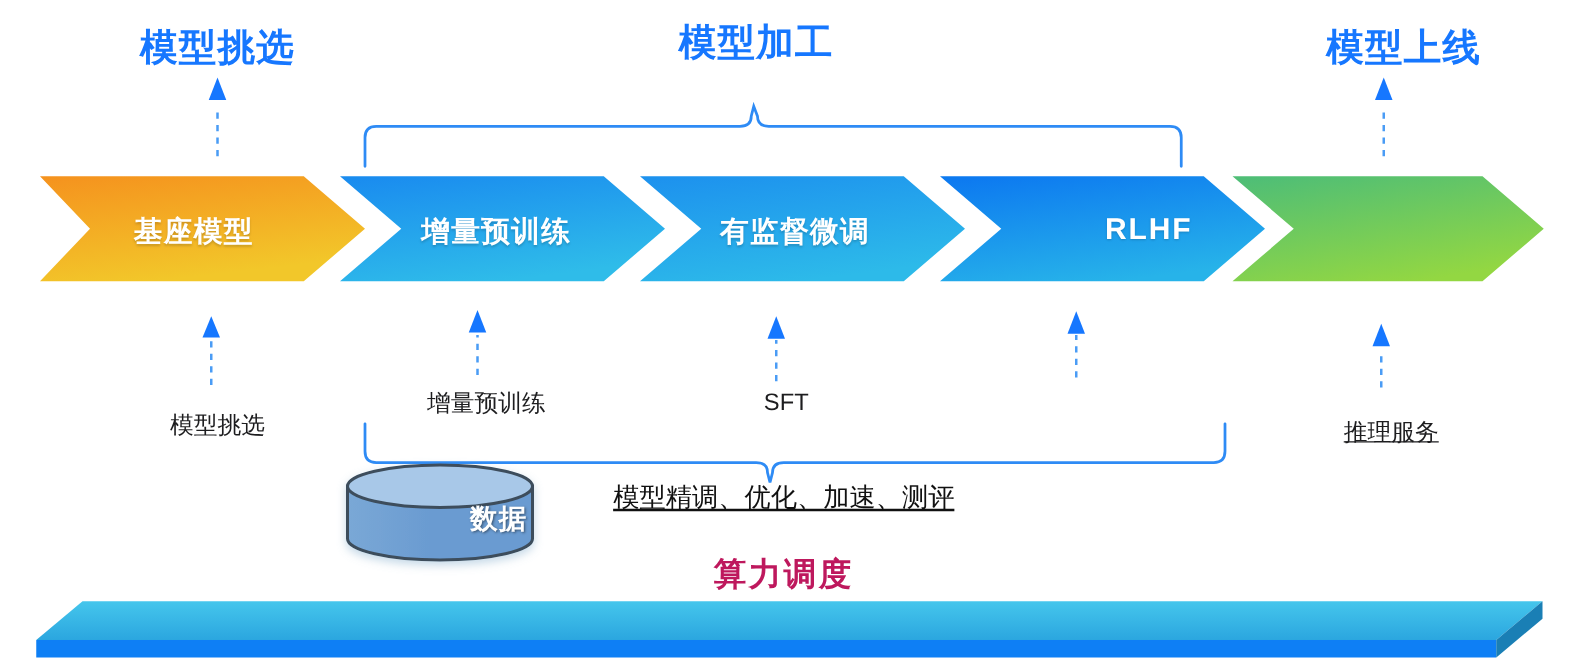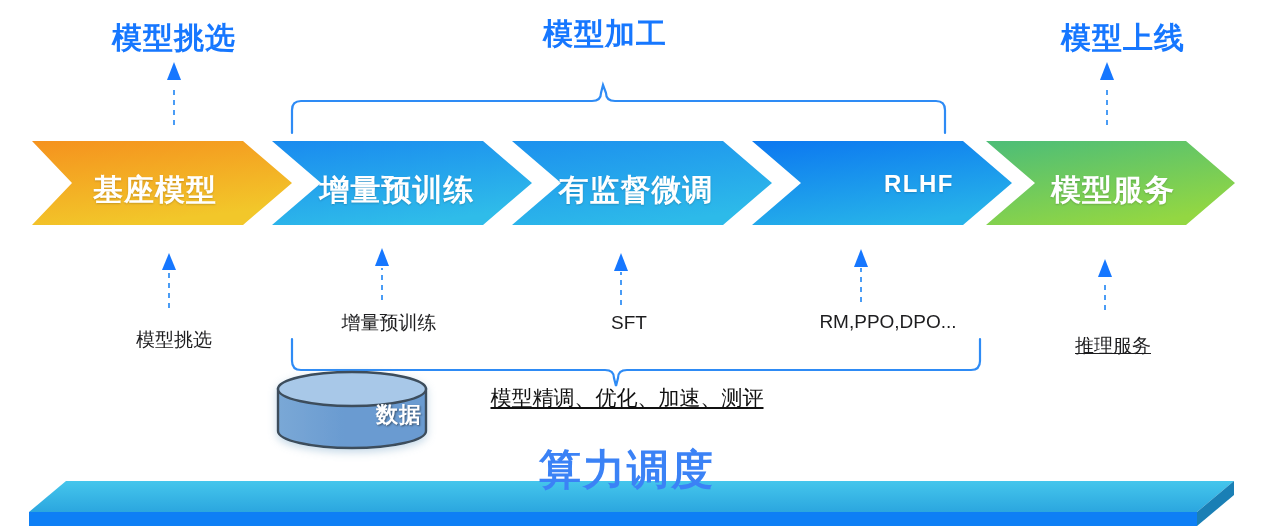--- a/index.html
+++ b/index.html
@@ -14,34 +14,34 @@
 
   
   .abs{position:absolute;white-space:nowrap;}
   .ctr{transform:translateX(-50%);}
 
   .phase-title{
     font-size:30px;font-weight:bold;color:#1677FF;letter-spacing:1px;
   }
 
   .chev-label{
-    font-size:30px;font-weight:bold;color:#ffffff;
+    font-size:23px;font-weight:bold;color:#ffffff;
     text-shadow:0 1px 2px rgba(0,0,0,0.18);
     letter-spacing:1px;
   }
   .chev-label.latin{font-size:24px;letter-spacing:1.5px;margin-left:44px;}
 
   .sub-label{
     font-size:19px;color:#1d1d1f;font-weight:400;
   }
 
   .center-note{font-size:21px;color:#111;text-decoration:underline;}
 
   .bottom-title{
-    font-size:42px;font-weight:bold;color:#3b82f6;letter-spacing:2px;
+    font-size:26px;font-weight:bold;color:#be185d;letter-spacing:2px;
   }
 
   .cyl-label{
     font-size:22px;font-weight:bold;color:#ffffff;
     text-shadow:1px 1px 2px rgba(0,0,0,0.45);
     letter-spacing:1px;
     margin-left:47px;
   }
 
   svg.layer{position:absolute;left:0;top:0;width:1263px;height:531px;overflow:visible;}
@@ -177,26 +177,24 @@
   </svg>
 
   <div class="abs ctr phase-title" style="left:174px;top:18px;">模型挑选</div>
   <div class="abs ctr phase-title" style="left:605px;top:14px;">模型加工</div>
   <div class="abs ctr phase-title" style="left:1107px;top:18px;margin-left:16px;">模型上线</div>
 
   <div class="abs ctr chev-label" style="left:155px;top:170px;">基座模型</div>
   <div class="abs ctr chev-label" style="left:397px;top:170px;">增量预训练</div>
   <div class="abs ctr chev-label" style="left:636px;top:170px;">有监督微调</div>
   <div class="abs ctr chev-label latin" style="left:875px;top:170px;">RLHF</div>
-  <div class="abs ctr chev-label" style="left:1113px;top:170px;">模型服务</div>
 
   <div class="abs ctr sub-label" style="left:174px;top:327px;">模型挑选</div>
   <div class="abs ctr sub-label" style="left:389px;top:310px;">增量预训练</div>
   <div class="abs ctr sub-label" style="left:629px;top:312px;text-align:center;">SFT</div>
-  <div class="abs ctr sub-label" style="left:888px;top:311px;">RM,PPO,DPO...</div>
   <div class="abs ctr sub-label" style="left:1113px;top:333px;text-decoration:underline;">推理服务</div>
 
   <div class="abs ctr center-note" style="left:627px;top:384px;">模型精调、优化、加速、测评</div>
 
   <div class="abs ctr cyl-label" style="left:352px;top:400px;">数据</div>
 
   <div class="abs ctr bottom-title" style="left:627px;top:442px;">算力调度</div>
 
 </div>
 

